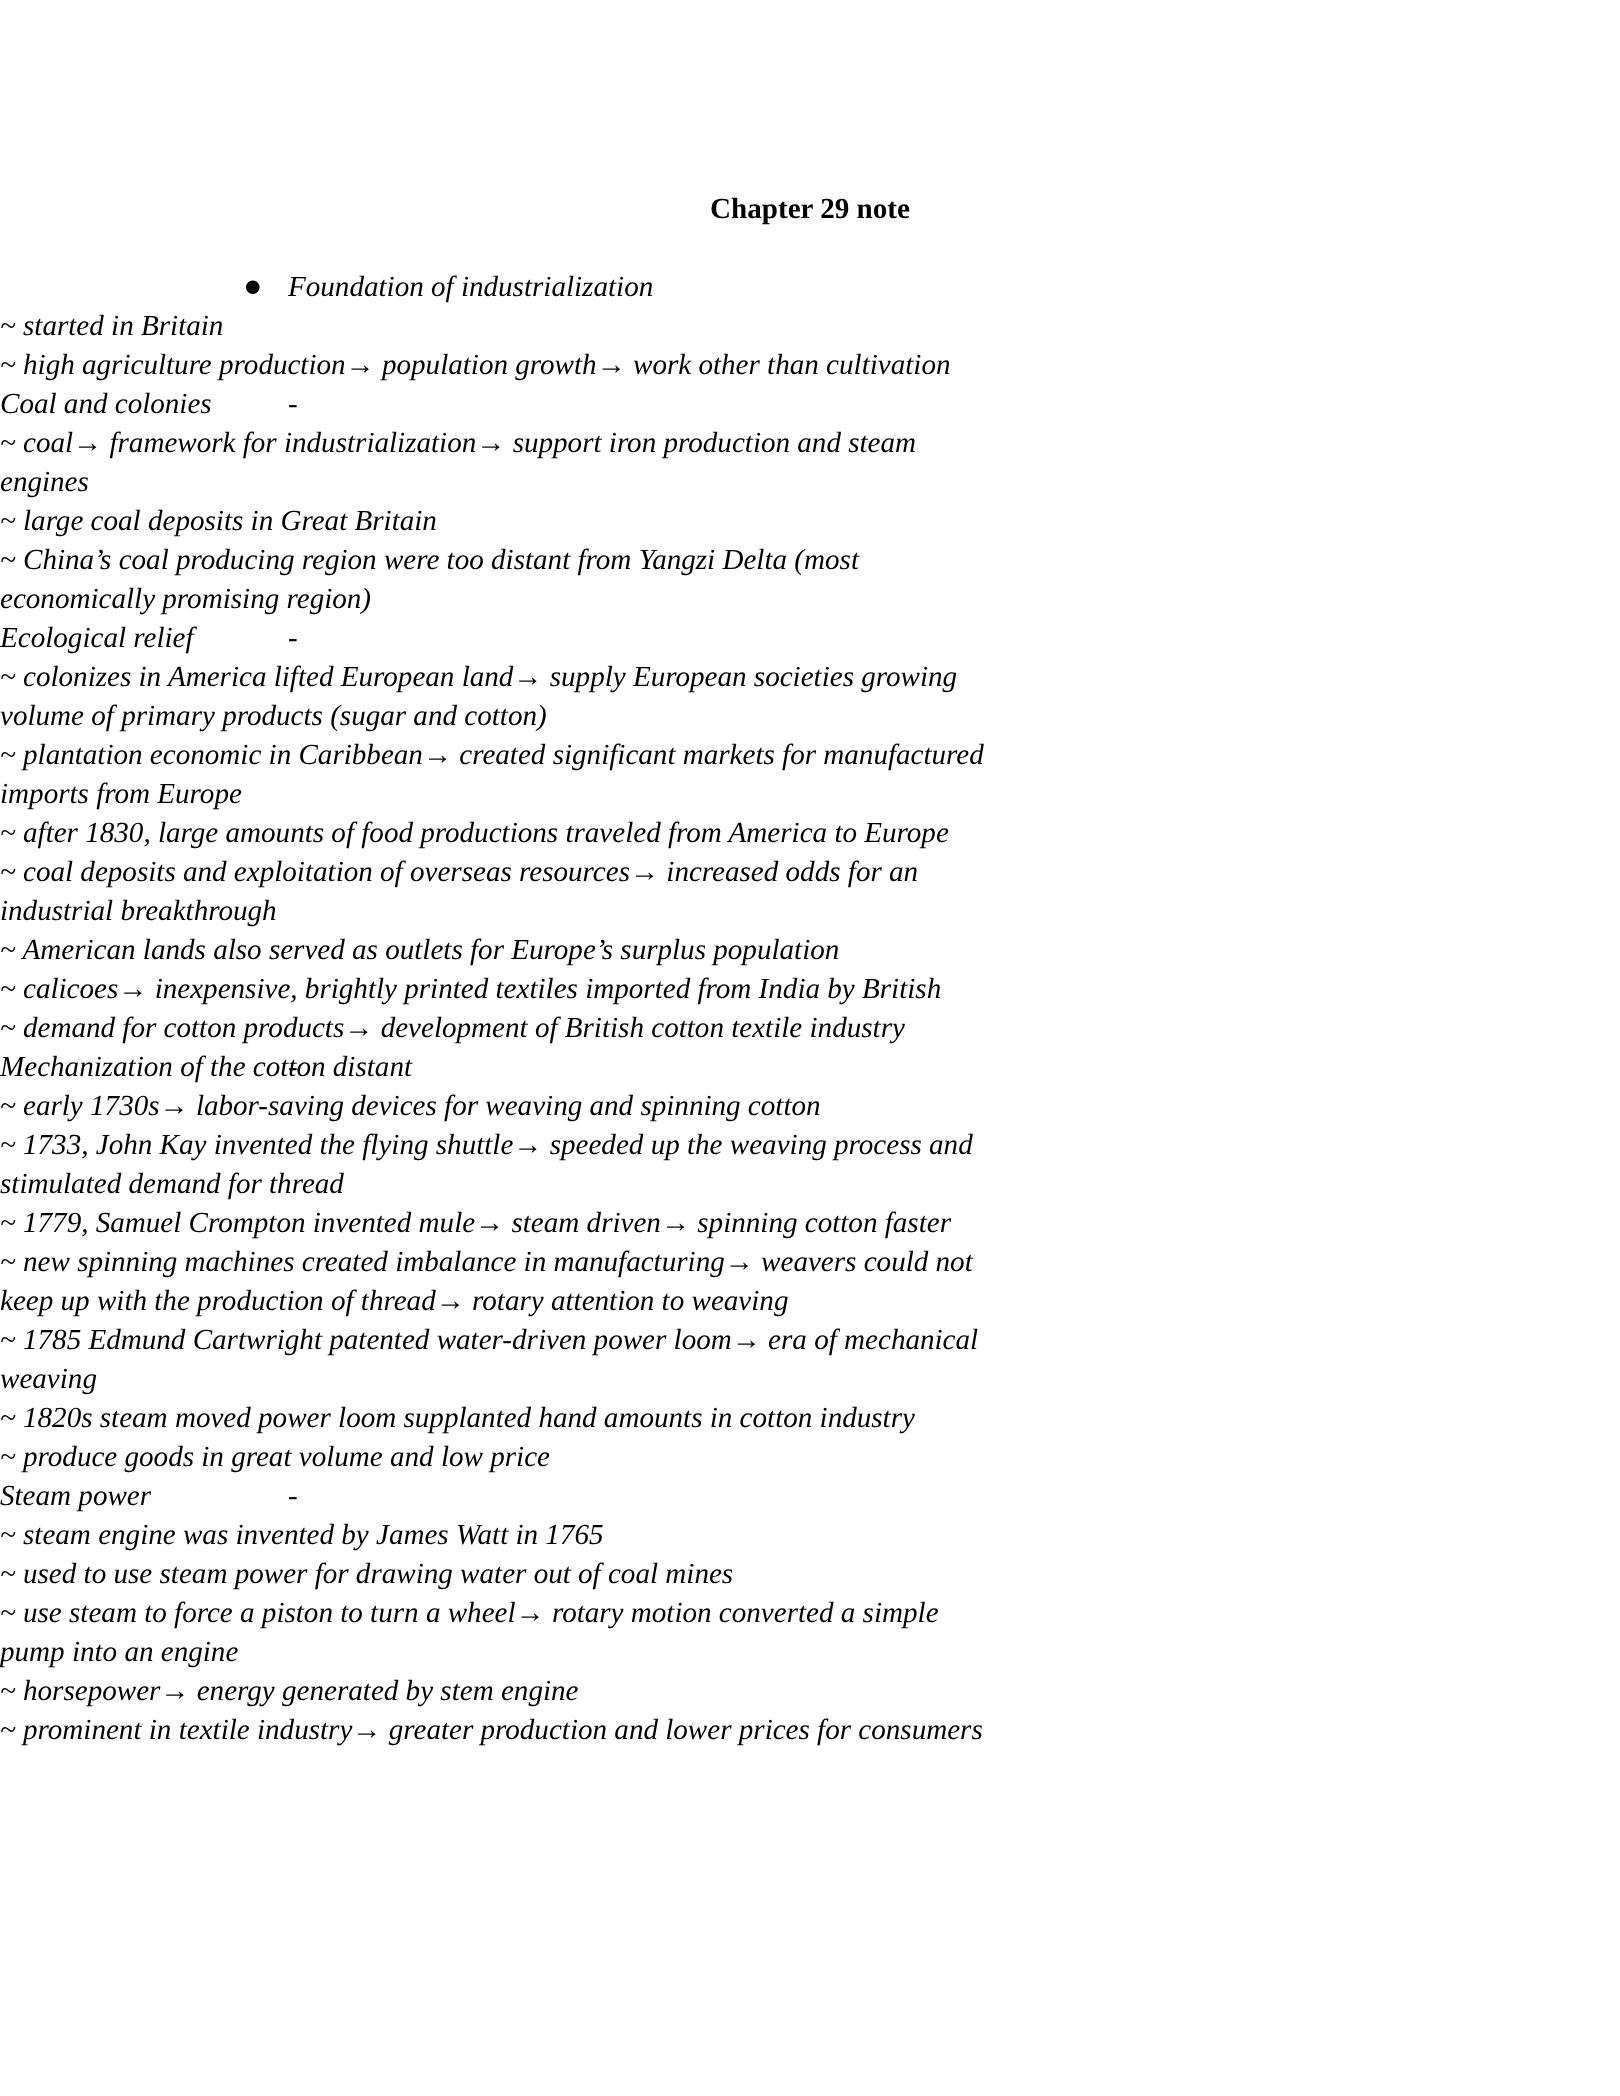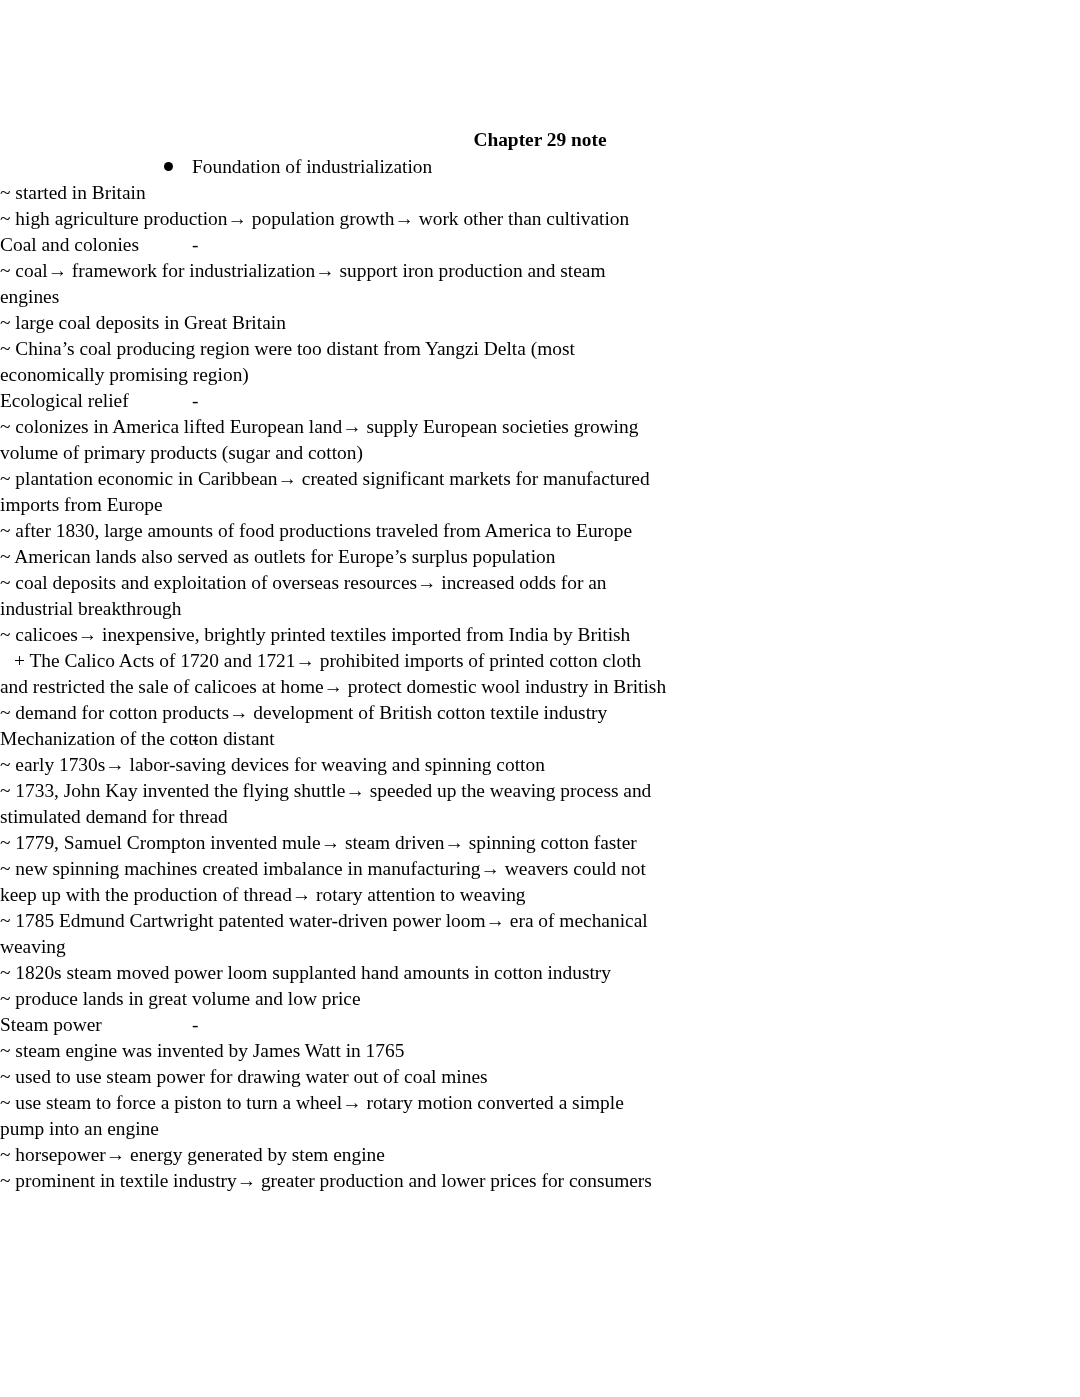--- a/index.html
+++ b/index.html
@@ -20,22 +20,23 @@
   }
   .title {
     margin: 0;
     padding-top: 127px;
     text-align: center;
     font-size: 19.4px;
     font-weight: bold;
     line-height: 26px;
   }
   .blocks {
-    margin-top: 1px;
+    margin-top: 26px;
     width: 1010px;
+    font-style: italic;
   }
   .block {
     position: relative;
   }
   .block.bullet {
     padding-left: 192px;
   }
   .bullet-dot {
     position: absolute;
     left: 164px;
@@ -98,32 +99,28 @@
 volume of primary products (sugar and cotton)</span>
       </div>
       <div class="block tilde">
         <span class="block-text">~ plantation economic in Caribbean→ created significant markets for manufactured
 imports from Europe</span>
       </div>
       <div class="block tilde">
         <span class="block-text">~ after 1830, large amounts of food productions traveled from America to Europe</span>
       </div>
       <div class="block tilde">
-        <span class="block-text">~ American lands also served as outlets for Europe’s surplus population</span>
-      </div>
-      <div class="block tilde">
         <span class="block-text">~ coal deposits and exploitation of overseas resources→ increased odds for an
 industrial breakthrough</span>
       </div>
       <div class="block tilde">
+        <span class="block-text">~ American lands also served as outlets for Europe’s surplus population</span>
+      </div>
+      <div class="block tilde">
         <span class="block-text">~ calicoes→ inexpensive, brightly printed textiles imported from India by British</span>
-      </div>
-      <div class="block plus">
-        <span class="block-text">+ The Calico Acts of 1720 and 1721→ prohibited imports of printed cotton cloth
-and restricted the sale of calicoes at home→ protect domestic wool industry in British</span>
       </div>
       <div class="block tilde">
         <span class="block-text">~ demand for cotton products→ development of British cotton textile industry</span>
       </div>
       <div class="block dash">
         <span class="dash-mark">-</span>
         <span class="block-text">Mechanization of the cotton distant</span>
       </div>
       <div class="block tilde">
         <span class="block-text">~ early 1730s→ labor-saving devices for weaving and spinning cotton</span>
@@ -140,21 +137,21 @@
 keep up with the production of thread→ rotary attention to weaving</span>
       </div>
       <div class="block tilde">
         <span class="block-text">~ 1785 Edmund Cartwright patented water-driven power loom→ era of mechanical
 weaving</span>
       </div>
       <div class="block tilde">
         <span class="block-text">~ 1820s steam moved power loom supplanted hand amounts in cotton industry</span>
       </div>
       <div class="block tilde">
-        <span class="block-text">~ produce lands in great volume and low price</span>
+        <span class="block-text">~ produce goods in great volume and low price</span>
       </div>
       <div class="block dash">
         <span class="dash-mark">-</span>
         <span class="block-text">Steam power</span>
       </div>
       <div class="block tilde">
         <span class="block-text">~ steam engine was invented by James Watt in 1765</span>
       </div>
       <div class="block tilde">
         <span class="block-text">~ used to use steam power for drawing water out of coal mines</span>

